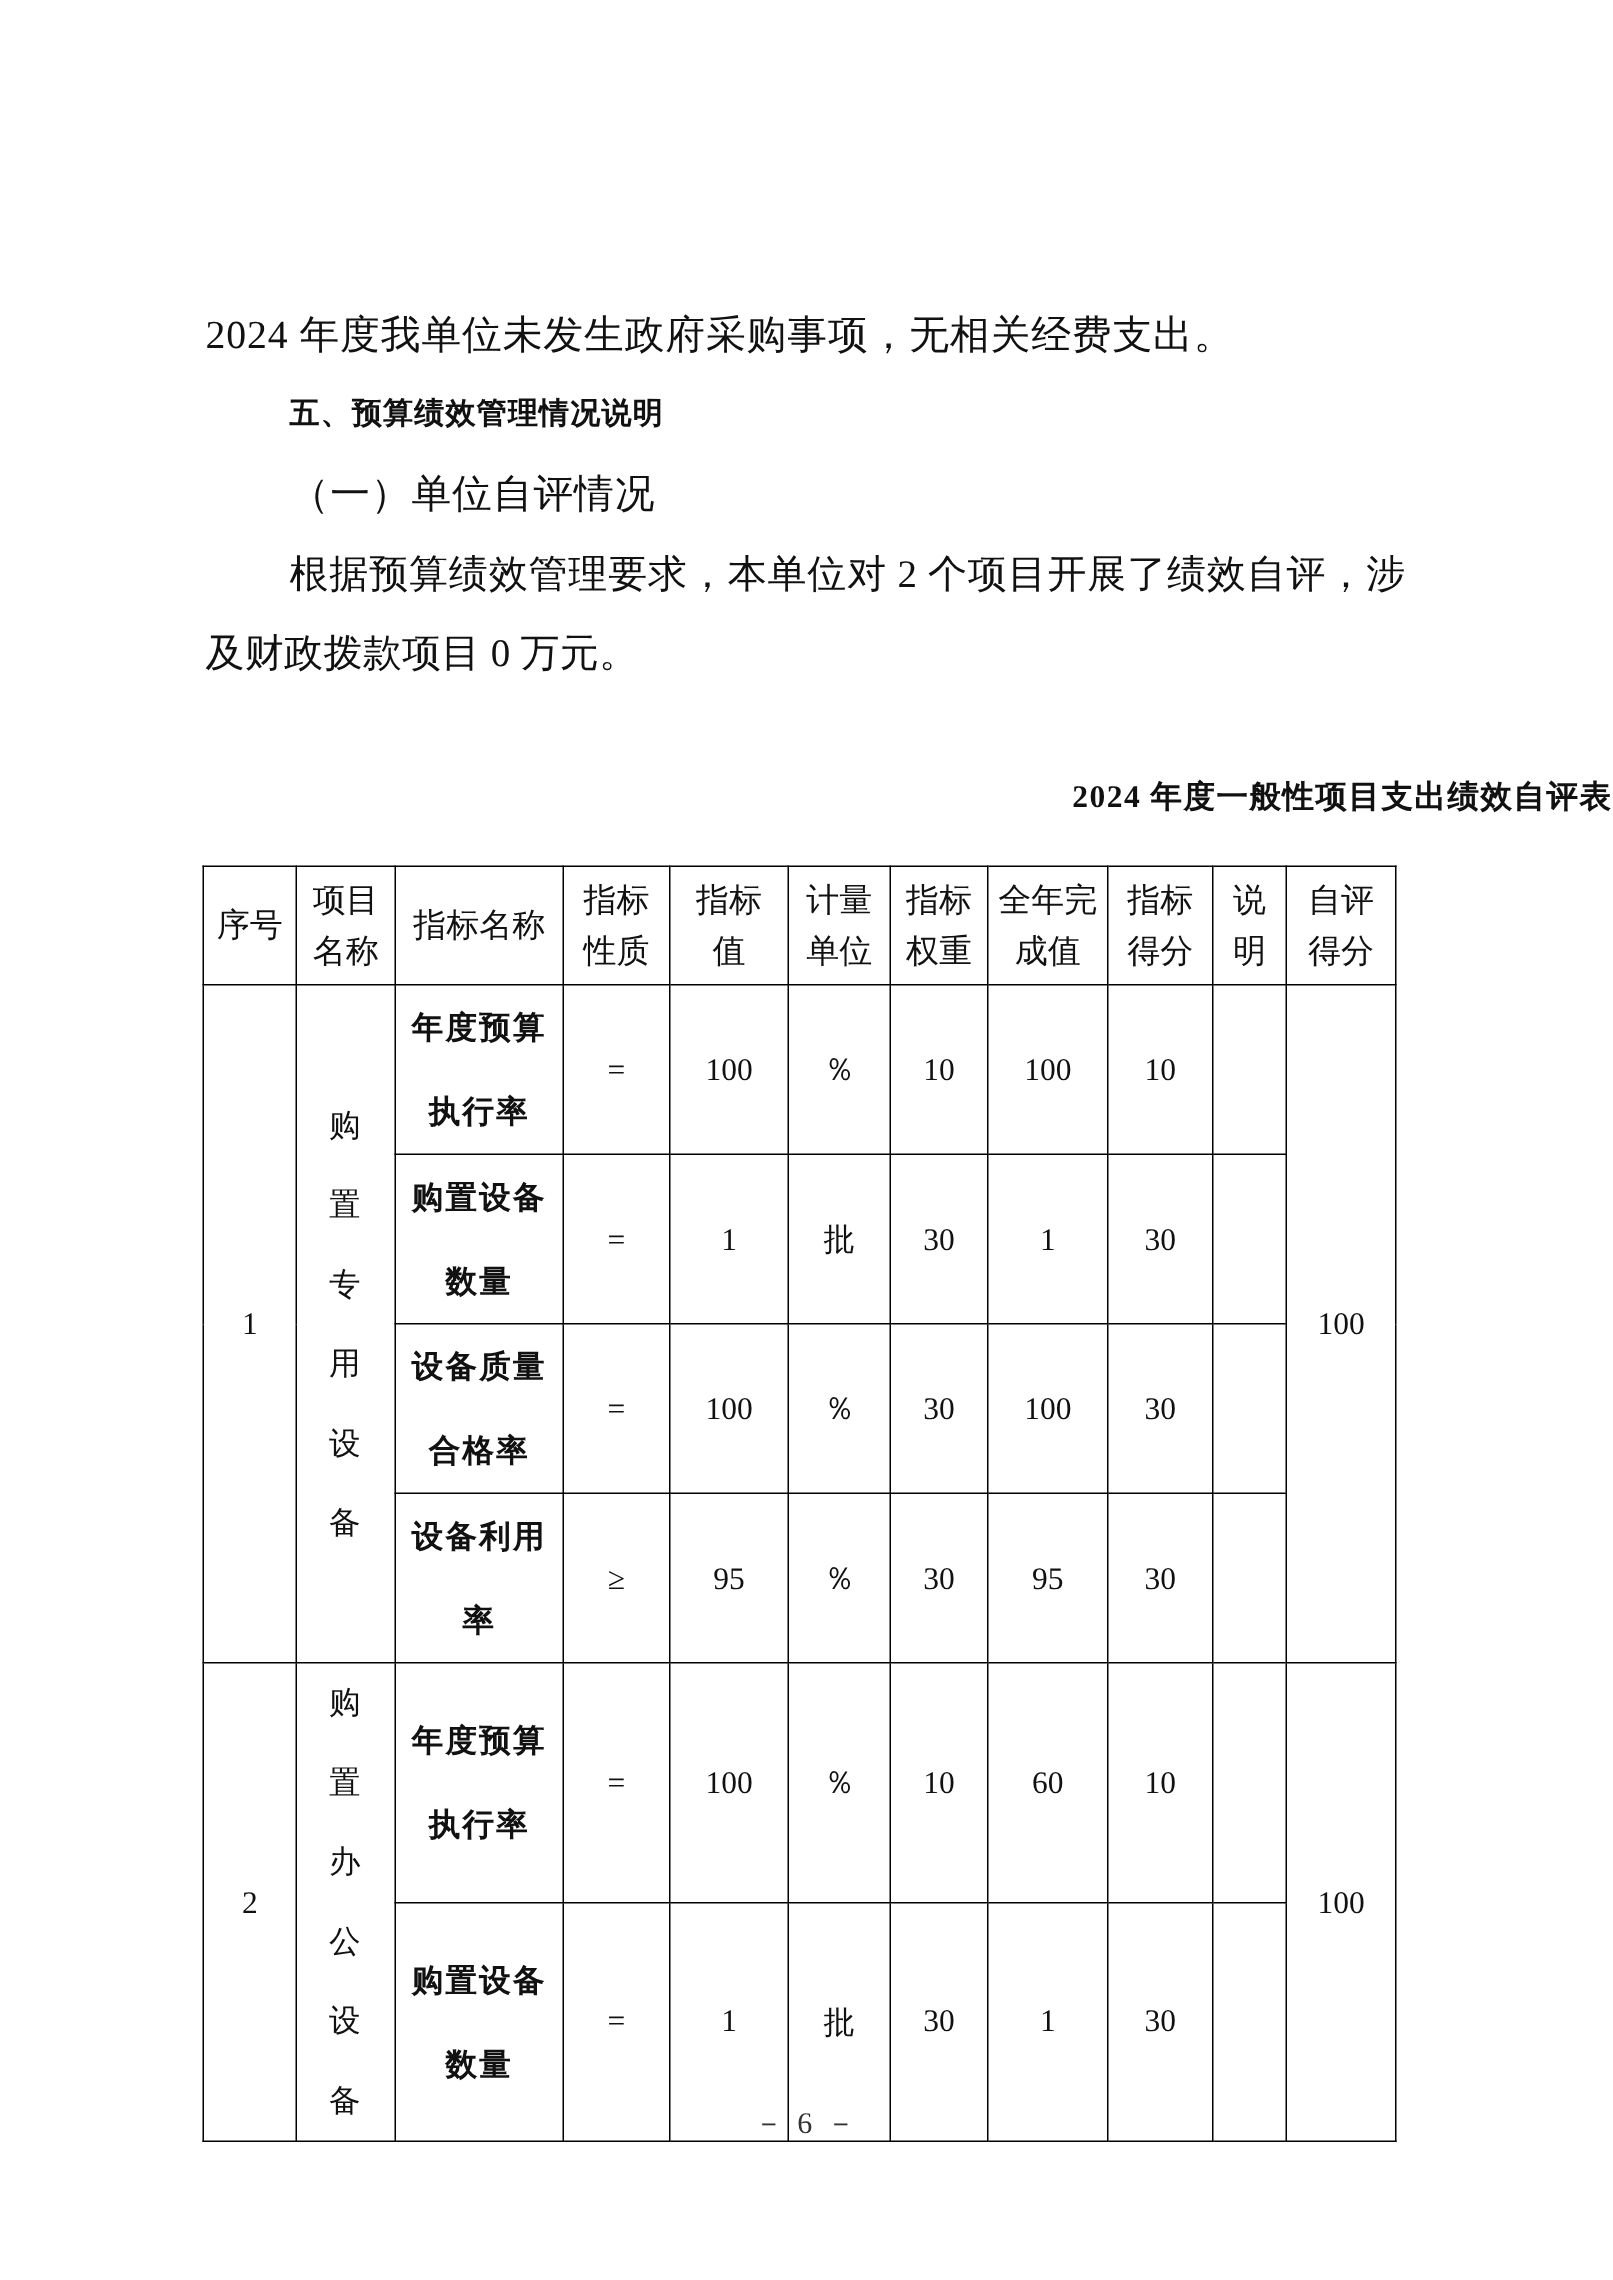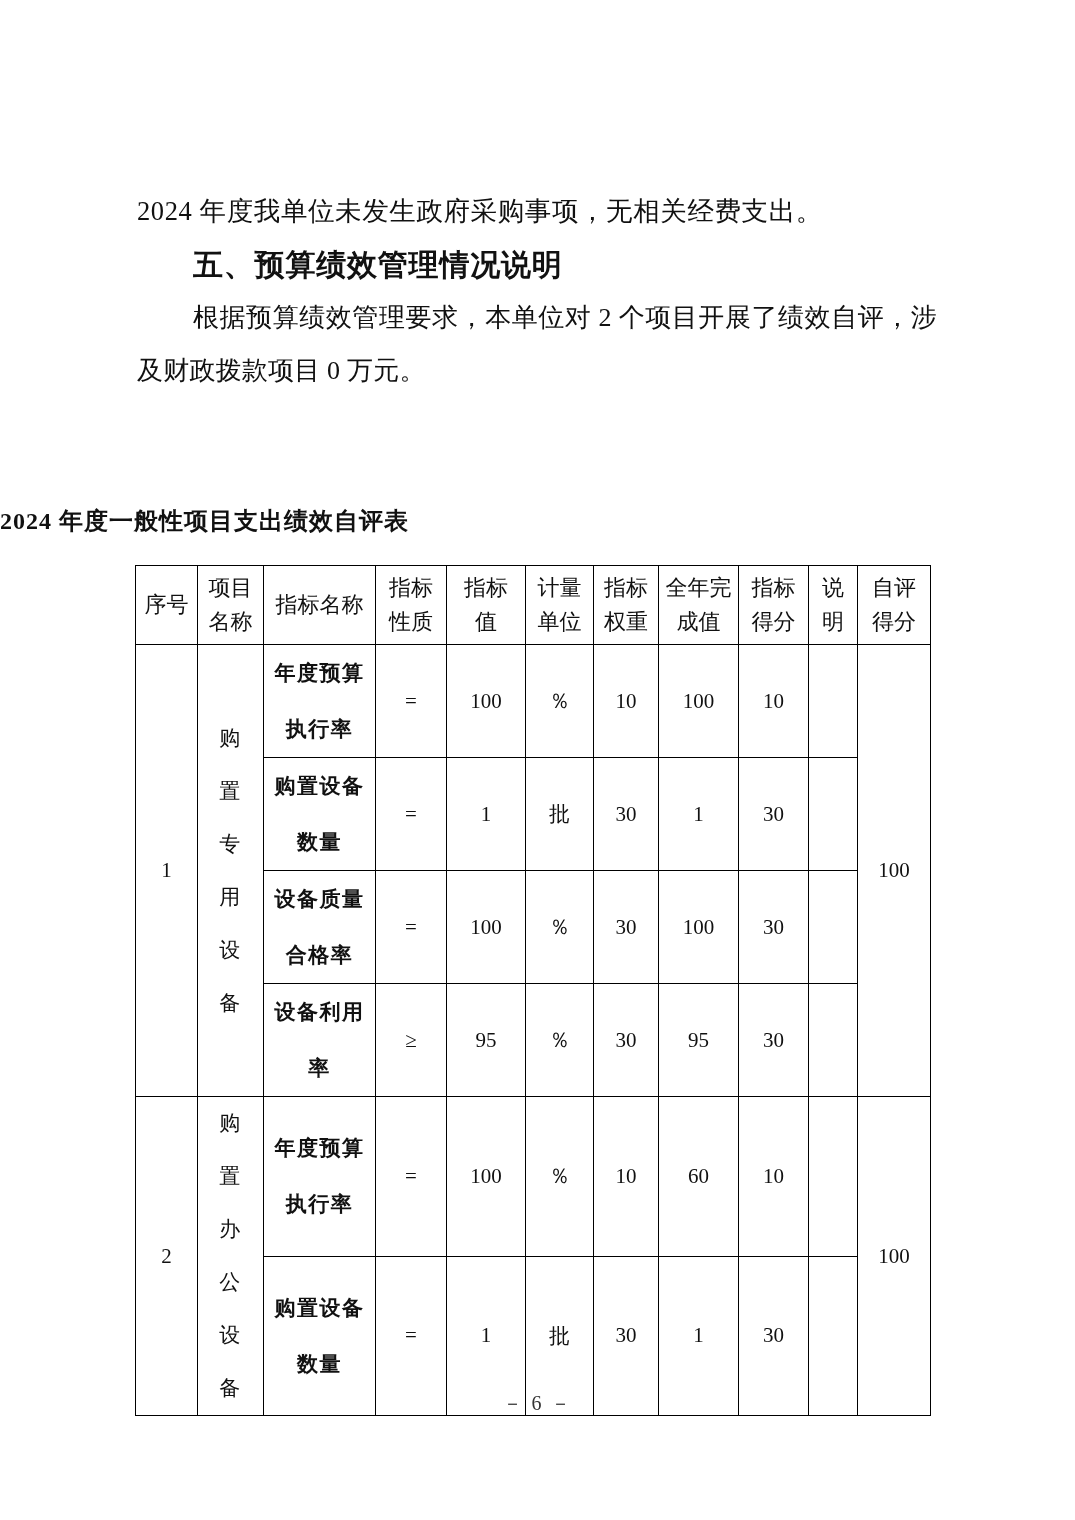--- a/index.html
+++ b/index.html
@@ -12,21 +12,21 @@
     width: 1075px;
     height: 1520px;
     position: relative;
     font-family: "Liberation Serif", "DejaVu Serif", serif;
     color: #111111;
     overflow: hidden;
   }
 
   .page {
     position: absolute;
-    left: 0; top: 0;
+    left: 0; top: 12px;
     width: 1075px;
     height: 1145px;
   }
 
   
   .textblock {
     position: absolute;
     left: 137px;
     top: 185px;
     width: 800px;
@@ -34,21 +34,21 @@
 
   .para {
     font-size: 26.5px;
     line-height: 53px;
     letter-spacing: 0.6px;
     white-space: nowrap;
   }
   .para.indent { text-indent: 56px; }
 
   .heading {
-    font-size: 30px;
+    font-size: 20px;
     line-height: 53px;
     font-weight: bold;
     text-indent: 56px;
     letter-spacing: 0.8px;
     font-family: "Liberation Sans", "DejaVu Sans", sans-serif;
   }
 
   
   .para-wrap {
     font-size: 26px;
@@ -58,22 +58,22 @@
     text-align: justify;
     text-justify: inter-ideograph;
   }
 
   
   .table-title {
     position: absolute;
     left: 0;
     top: 505px;
     width: 1075px;
-    text-align: left;
-    font-size: 24px;
+    text-align: right;
+    font-size: 21px;
     font-weight: bold;
     letter-spacing: 1px;
     font-family: "Liberation Serif", "DejaVu Serif", serif;
   }
 
   
   table.perf {
     position: absolute;
     left: 135px;
     top: 565px;
@@ -149,20 +149,21 @@
   }
 </style>
 </head>
 <body>
 
 <div class="page">
 
   <div class="textblock">
     <div class="para">2024 年度我单位未发生政府采购事项，无相关经费支出。</div>
     <div class="heading">五、预算绩效管理情况说明</div>
+    <div class="para indent">（一）单位自评情况</div>
     <div class="para-wrap">根据预算绩效管理要求，本单位对 2 个项目开展了绩效自评，涉及财政拨款项目 0 万元。</div>
   </div>
 
   <div class="table-title">2024 年度一般性项目支出绩效自评表</div>
 
   <table class="perf">
     <colgroup>
       <col style="width:62px">
       <col style="width:66px">
       <col style="width:112px">

